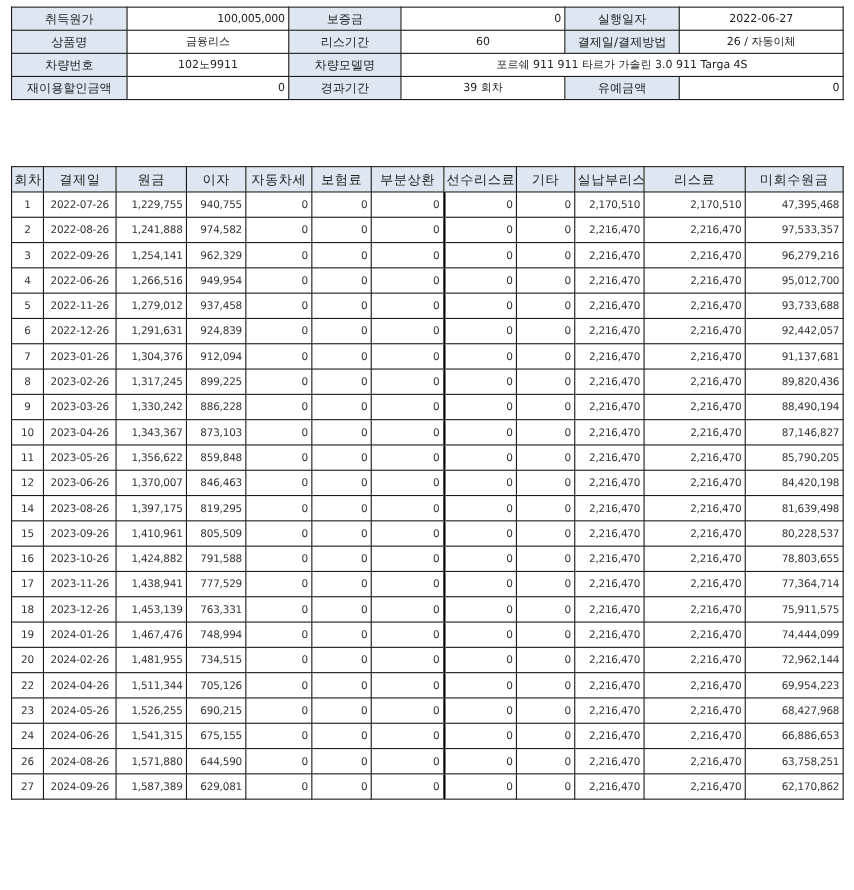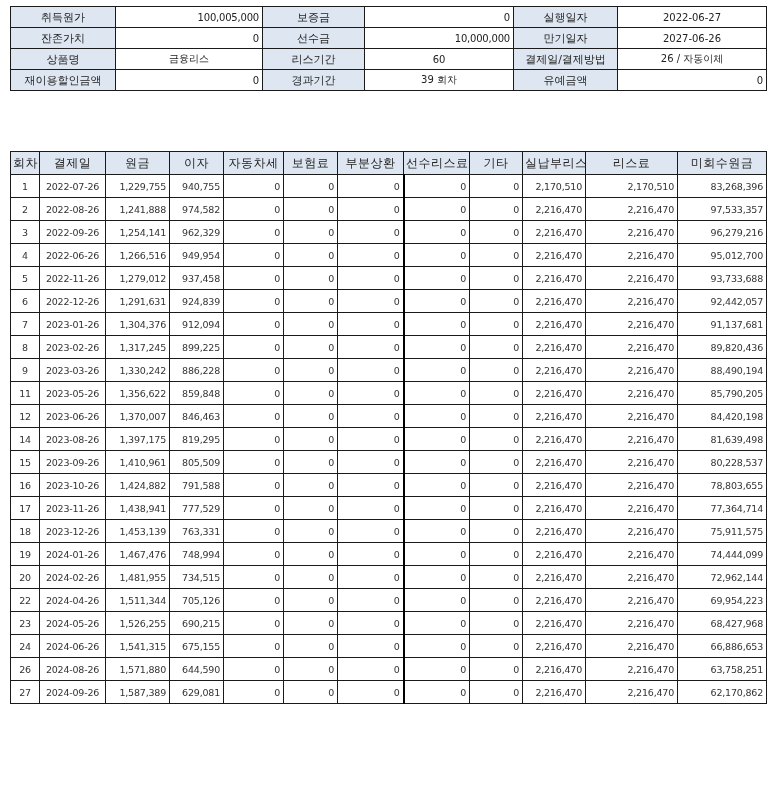--- a/index.html
+++ b/index.html
@@ -43,34 +43,32 @@
   <tbody id="summary-body">
       <tr>
         <td class="lbl">취득원가</td>
         <td class="num">100,005,000</td>
         <td class="lbl">보증금</td>
         <td class="num">0</td>
         <td class="lbl">실행일자</td>
         <td class="txt">2022-06-27</td>
       </tr>
       <tr>
-        <td class="lbl">잔존가치</td>
-        <td class="num">0</td>
-        <td class="lbl">선수금</td>
-        <td class="num">10,000,000</td>
-        <td class="lbl">만기일자</td>
-        <td class="txt">2027-06-26</td>
-      </tr>
-      <tr>
         <td class="lbl">상품명</td>
         <td class="txt">금융리스</td>
         <td class="lbl">리스기간</td>
         <td class="txt">60</td>
         <td class="lbl">결제일/결제방법</td>
         <td class="txt">26 / 자동이체</td>
+      </tr>
+      <tr>
+        <td class="lbl">차량번호</td>
+        <td class="txt">102노9911</td>
+        <td class="lbl">차량모델명</td>
+        <td class="txt" colspan="3">포르쉐 911 911 타르가 가솔린 3.0 911 Targa 4S</td>
       </tr>
       <tr>
         <td class="lbl">재이용할인금액</td>
         <td class="num">0</td>
         <td class="lbl">경과기간</td>
         <td class="txt">39 회차</td>
         <td class="lbl">유예금액</td>
         <td class="num">0</td>
       </tr>
     </tbody>
@@ -113,21 +111,21 @@
         <td class="c">2022-07-26</td>
         <td>1,229,755</td>
         <td>940,755</td>
         <td>0</td>
         <td>0</td>
         <td class="thick">0</td>
         <td>0</td>
         <td>0</td>
         <td>2,170,510</td>
         <td>2,170,510</td>
-        <td>83,268,396</td>
+        <td>47,395,468</td>
       </tr>
       <tr>
         <td class="c">2</td>
         <td class="c">2022-08-26</td>
         <td>1,241,888</td>
         <td>974,582</td>
         <td>0</td>
         <td>0</td>
         <td class="thick">0</td>
         <td>0</td>
@@ -228,20 +226,34 @@
         <td>0</td>
         <td>0</td>
         <td class="thick">0</td>
         <td>0</td>
         <td>0</td>
         <td>2,216,470</td>
         <td>2,216,470</td>
         <td>88,490,194</td>
       </tr>
       <tr>
+        <td class="c">10</td>
+        <td class="c">2023-04-26</td>
+        <td>1,343,367</td>
+        <td>873,103</td>
+        <td>0</td>
+        <td>0</td>
+        <td class="thick">0</td>
+        <td>0</td>
+        <td>0</td>
+        <td>2,216,470</td>
+        <td>2,216,470</td>
+        <td>87,146,827</td>
+      </tr>
+      <tr>
         <td class="c">11</td>
         <td class="c">2023-05-26</td>
         <td>1,356,622</td>
         <td>859,848</td>
         <td>0</td>
         <td>0</td>
         <td class="thick">0</td>
         <td>0</td>
         <td>0</td>
         <td>2,216,470</td>

